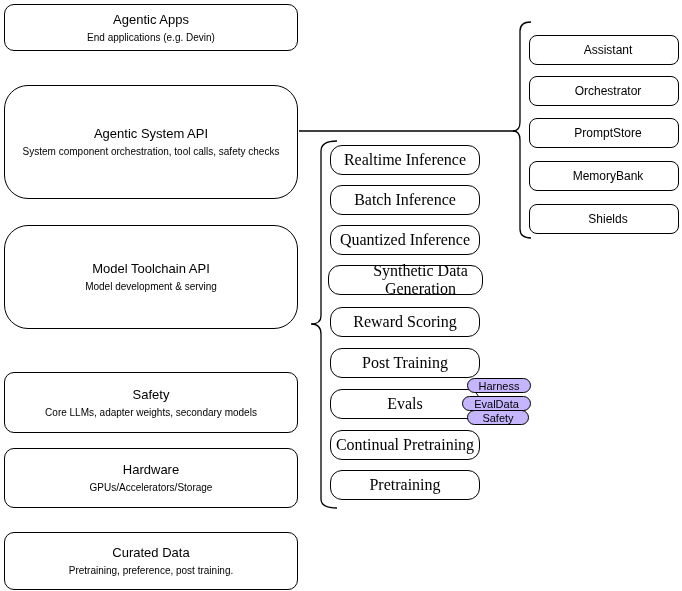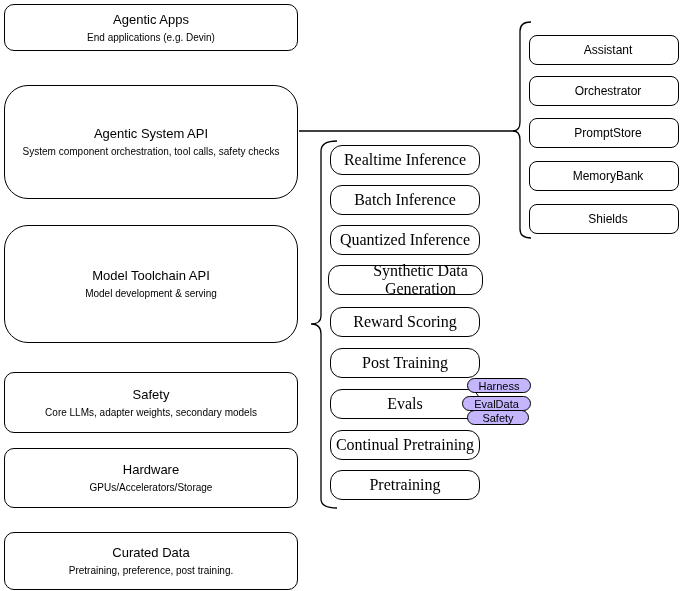--- a/index.html
+++ b/index.html
@@ -70,21 +70,21 @@
   <div class="node big left-box" style="top:4px; height:47px;">
     <div class="title">Agentic Apps</div>
     <div class="subtitle">End applications (e.g. Devin)</div>
   </div>
 
   <div class="node bigger left-box" style="top:85px; height:114px;">
     <div class="title">Agentic System API</div>
     <div class="subtitle">System component orchestration, tool calls, safety checks</div>
   </div>
 
-  <div class="node bigger left-box" style="top:225px; height:118px;">
+  <div class="node bigger left-box" style="top:225px; height:104px;">
     <div class="title">Model Toolchain API</div>
     <div class="subtitle">Model development &amp; serving</div>
   </div>
 
   <div class="node big left-box" style="top:372px; height:61px;">
     <div class="title">Safety</div>
     <div class="subtitle">Core LLMs, adapter weights, secondary models</div>
   </div>
 
   <div class="node big left-box" style="top:448px; height:60px;">

